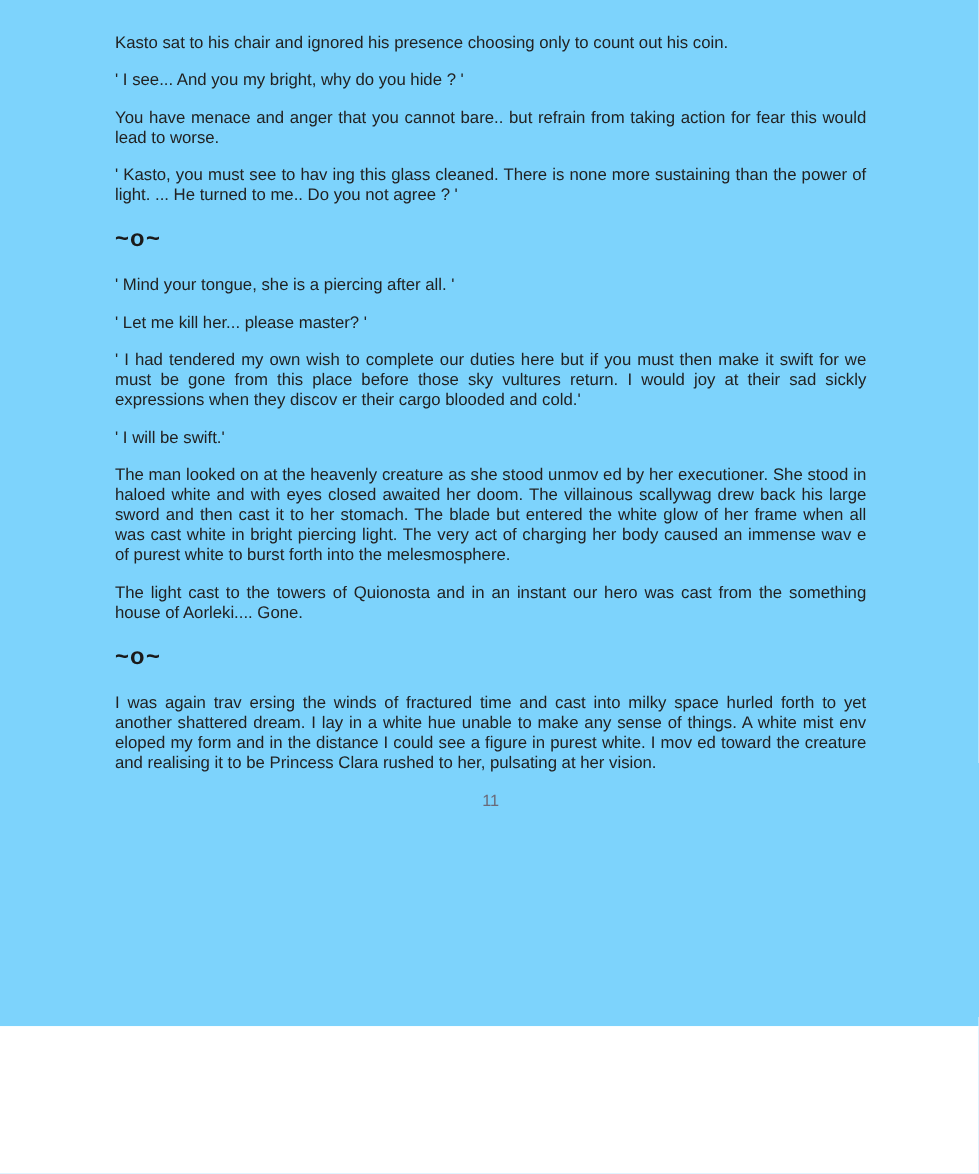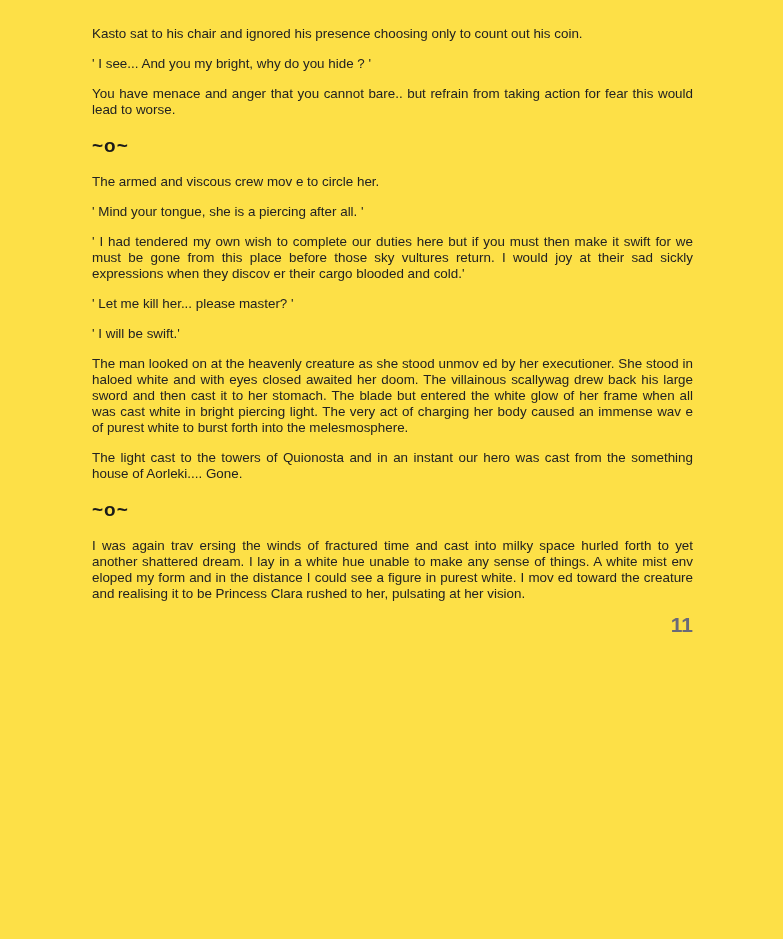--- a/index.html
+++ b/index.html
@@ -3,22 +3,22 @@
 <meta charset="utf-8">
 <style>
   html, body {
     margin: 0;
     padding: 0;
     background: #ffffff;
   }
   .page {
     position: relative;
     width: 783px;
-    height: 939px;
-    background: #fde047;
+    height: 821px;
+    background: #7dd3fc;
     overflow: hidden;
     font-family: "Liberation Sans", sans-serif;
   }
   .content {
     position: absolute;
     left: 92px;
     top: 26px;
     width: 601px;
     color: #222222;
     font-size: 13.4px;
@@ -33,39 +33,38 @@
     font-weight: 700;
     font-size: 19px;
     line-height: 22px;
     letter-spacing: 1px;
     text-align: left;
     color: #1a1a1a;
   }
   .page-number {
     margin: 6px 0 0 0;
     color: #6a6a78;
-    font-size: 21px;
+    font-size: 13px;
     line-height: 18px;
-    text-align: right;
-    font-weight: bold;
+    text-align: center;
   }
 </style>
 </head>
 <body>
 
 <div class="page">
   <div class="content">
     <p class="para">Kasto sat to his chair and ignored his presence choosing only to count out his coin.</p>
     <p class="para">' I see... And you my bright, why do you hide ? '</p>
     <p class="para">You have menace and anger that you cannot bare.. but refrain from taking action for fear this would lead to worse.</p>
+    <p class="para">' Kasto, you must see to hav ing this glass cleaned. There is none more sustaining than the power of light. ... He turned to me.. Do you not agree ? '</p>
     <p class="divider">~o~</p>
-    <p class="para">The armed and viscous crew mov e to circle her.</p>
     <p class="para">' Mind your tongue, she is a piercing after all. '</p>
+    <p class="para">' Let me kill her... please master? '</p>
     <p class="para">' I had tendered my own wish to complete our duties here but if you must then make it swift for we must be gone from this place before those sky vultures return. I would joy at their sad sickly expressions when they discov er their cargo blooded and cold.'</p>
-    <p class="para">' Let me kill her... please master? '</p>
     <p class="para">' I will be swift.'</p>
     <p class="para">The man looked on at the heavenly creature as she stood unmov ed by her executioner. She stood in haloed white and with eyes closed awaited her doom. The villainous scallywag drew back his large sword and then cast it to her stomach. The blade but entered the white glow of her frame when all was cast white in bright piercing light. The very act of charging her body caused an immense wav e of purest white to burst forth into the melesmosphere.</p>
     <p class="para">The light cast to the towers of Quionosta and in an instant our hero was cast from the something house of Aorleki.... Gone.</p>
     <p class="divider">~o~</p>
     <p class="para">I was again trav ersing the winds of fractured time and cast into milky space hurled forth to yet another shattered dream. I lay in a white hue unable to make any sense of things. A white mist env eloped my form and in the distance I could see a figure in purest white. I mov ed toward the creature and realising it to be Princess Clara rushed to her, pulsating at her vision.</p>
     <p class="page-number">11</p>
   </div>
 </div>
 
 </body></html>

